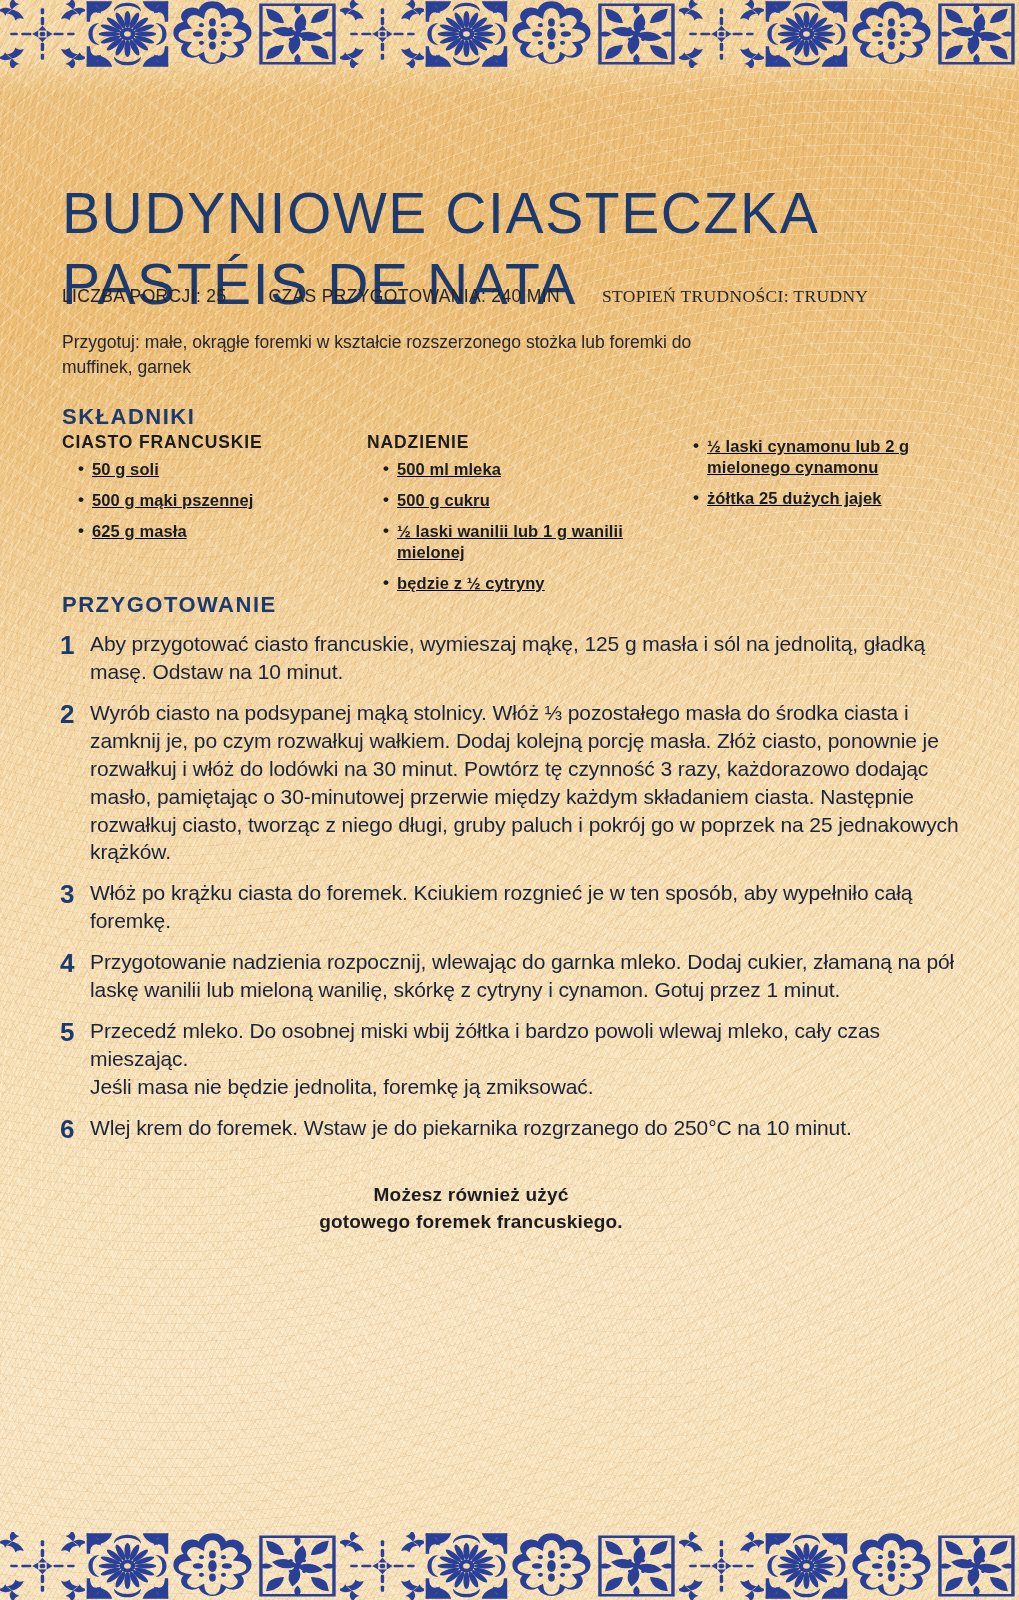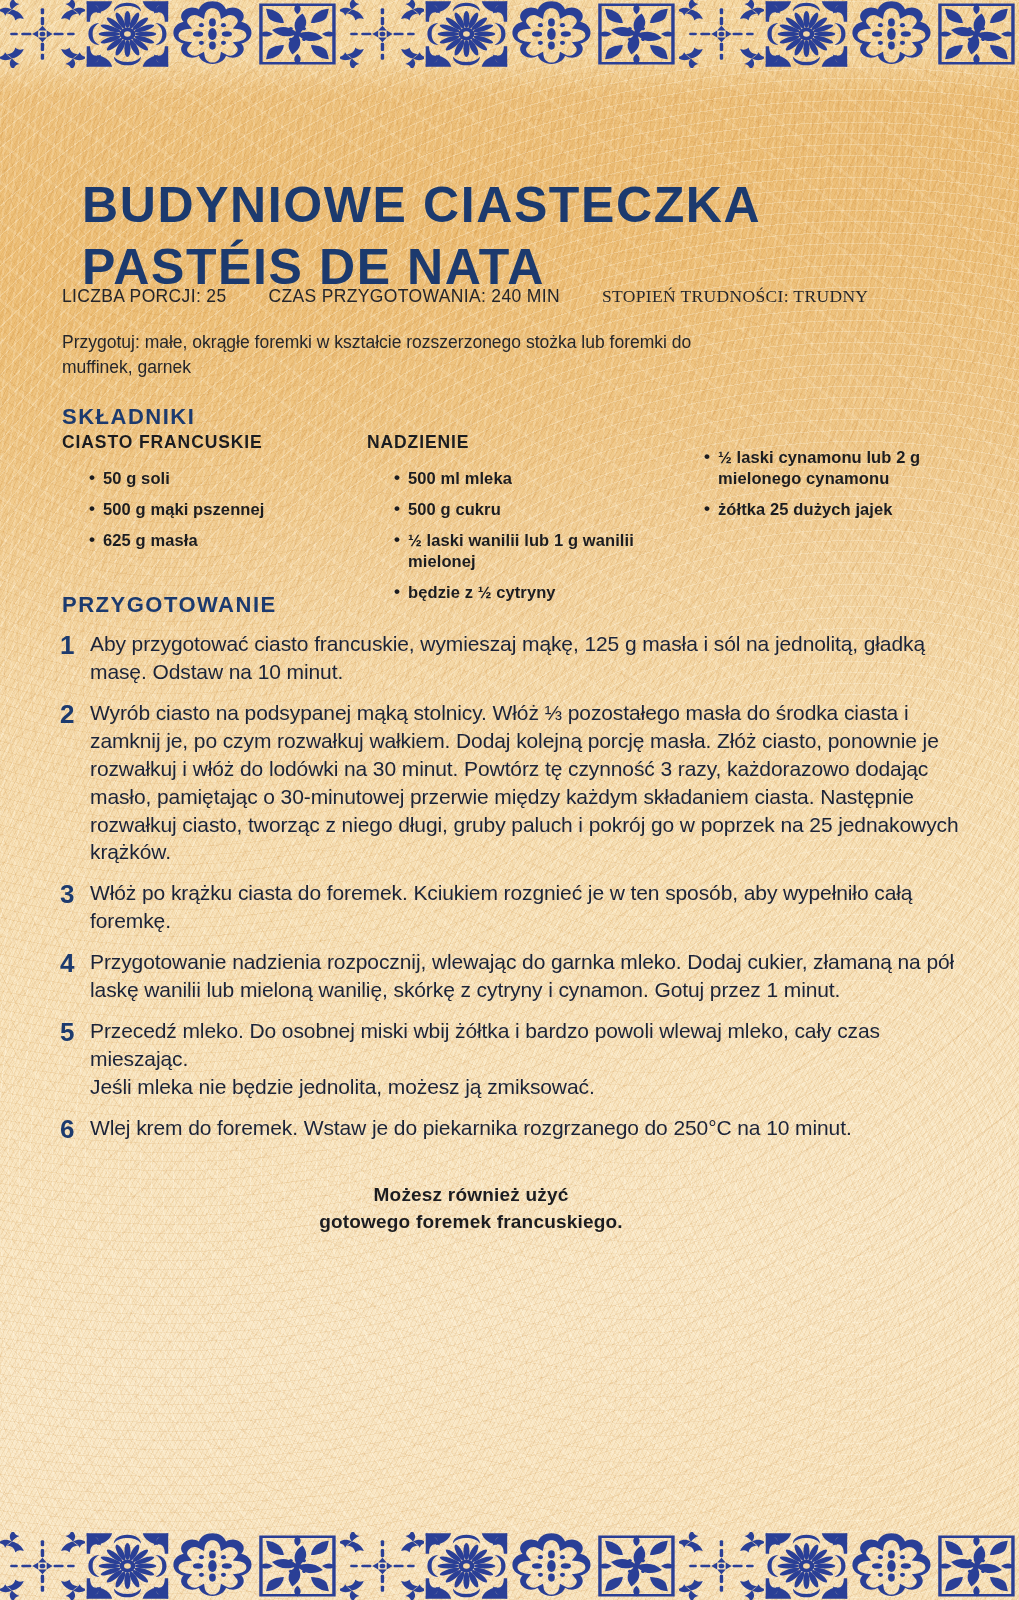--- a/index.html
+++ b/index.html
@@ -111,27 +111,26 @@
     width: 1019px;
     z-index: 3;
   }
 
   .title {
     position: absolute;
     left: 62px;
     top: 140px;
     width: 900px;
     color: #1c3a6e;
-    font-size: 50px;
+    font-size: 57px;
     line-height: 1.24;
-    font-weight: 700;
+    font-weight: 400;
     letter-spacing: 1.6px;
     font-stretch: condensed;
     text-transform: uppercase;
-    margin-left: 20px;
   }
   .title .l2 { display: block; }
 
   .meta-row {
     position: absolute;
     left: 62px;
     top: 286px;
     width: 920px;
     display: flex;
     color: #24252a;
@@ -183,22 +182,23 @@
     color: #1b1c20;
     font-size: 17.5px;
     font-weight: 700;
     letter-spacing: .9px;
     text-transform: uppercase;
   }
   .ing-col.c3 h4 { visibility: hidden; height: 0; margin: 0; }
 
   .ing-list {
     list-style: none;
-    margin: 15px;
+    margin: 4px;
     padding: 0 0 0 16px;
+    text-decoration: underline;
   }
   .ing-list li {
     position: relative;
     color: #1b1c20;
     font-size: 16.5px;
     font-weight: 700;
     line-height: 1.28;
     margin-bottom: 10px;
     padding-left: 14px;
     letter-spacing: .1px;
@@ -766,21 +766,21 @@
 
       <div class="step">
         <div class="step-num">4</div>
         <div class="step-body">Przygotowanie nadzienia rozpocznij, wlewając do garnka mleko. Dodaj cukier, złamaną na pół laskę wanilii lub mieloną wanilię, skórkę z cytryny i cynamon. Gotuj przez 1 minut.</div>
       </div>
 
       <div class="step">
         <div class="step-num">5</div>
         <div class="step-body">
           <span>Przecedź mleko. Do osobnej miski wbij żółtka i bardzo powoli wlewaj mleko, cały czas mieszając.</span>
-          <span class="extra">Jeśli mleka nie będzie jednolita, możesz ją zmiksować.</span>
+          <span class="extra">Jeśli masa nie będzie jednolita, foremkę ją zmiksować.</span>
         </div>
       </div>
 
       <div class="step">
         <div class="step-num">6</div>
         <div class="step-body">Wlej krem do foremek. Wstaw je do piekarnika rozgrzanego do 250°C na 10 minut.</div>
       </div>
 
     </div>
 

